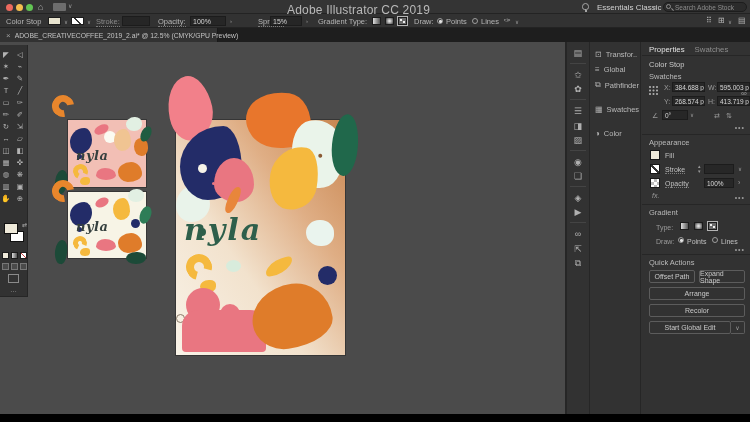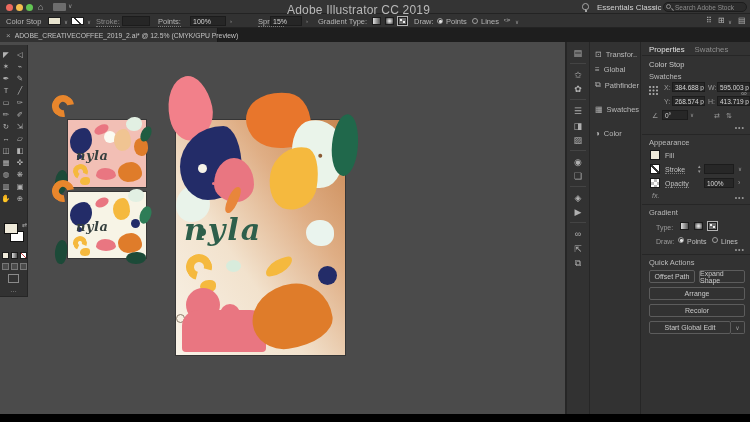--- a/index.html
+++ b/index.html
@@ -124,21 +124,21 @@
   </div>
 
   <div class="controlbar">
     <span class="cb" style="left:6px">Color Stop</span>
     <span class="swatch" style="left:48px;background:#e8e4cf"></span>
     <span class="chev" style="left:64px">∨</span>
     <span class="swatch" style="left:71px;background:linear-gradient(45deg,transparent 43%,#333 43%,#333 57%,transparent 57%),#fff"></span>
     <span class="chev" style="left:87px">∨</span>
     <span class="cb dim" style="left:96px"><span class="u">Stroke:</span></span>
     <span class="field" style="left:122px;width:28px;color:#777"></span>
-    <span class="cb" style="left:158px"><span class="u">Points:</span></span>
+    <span class="cb" style="left:158px"><span class="u">Opacity:</span></span>
     <span class="field" style="left:190px;width:36px">100%</span>
     <span class="exp" style="left:230px">›</span>
     <span class="cb" style="left:258px"><span class="u">Spread:</span></span>
     <span class="field" style="left:270px;width:32px">15%</span>
     <span class="exp" style="left:306px">›</span>
     <span class="cb" style="left:318px">Gradient Type:</span>
     <span class="gtbtn gt-linear" style="left:372px"></span>
     <span class="gtbtn gt-radial" style="left:385px"></span>
     <span class="gtbtn gt-free gtsel" style="left:398px"></span>
     <span class="cb" style="left:414px">Draw:</span>

